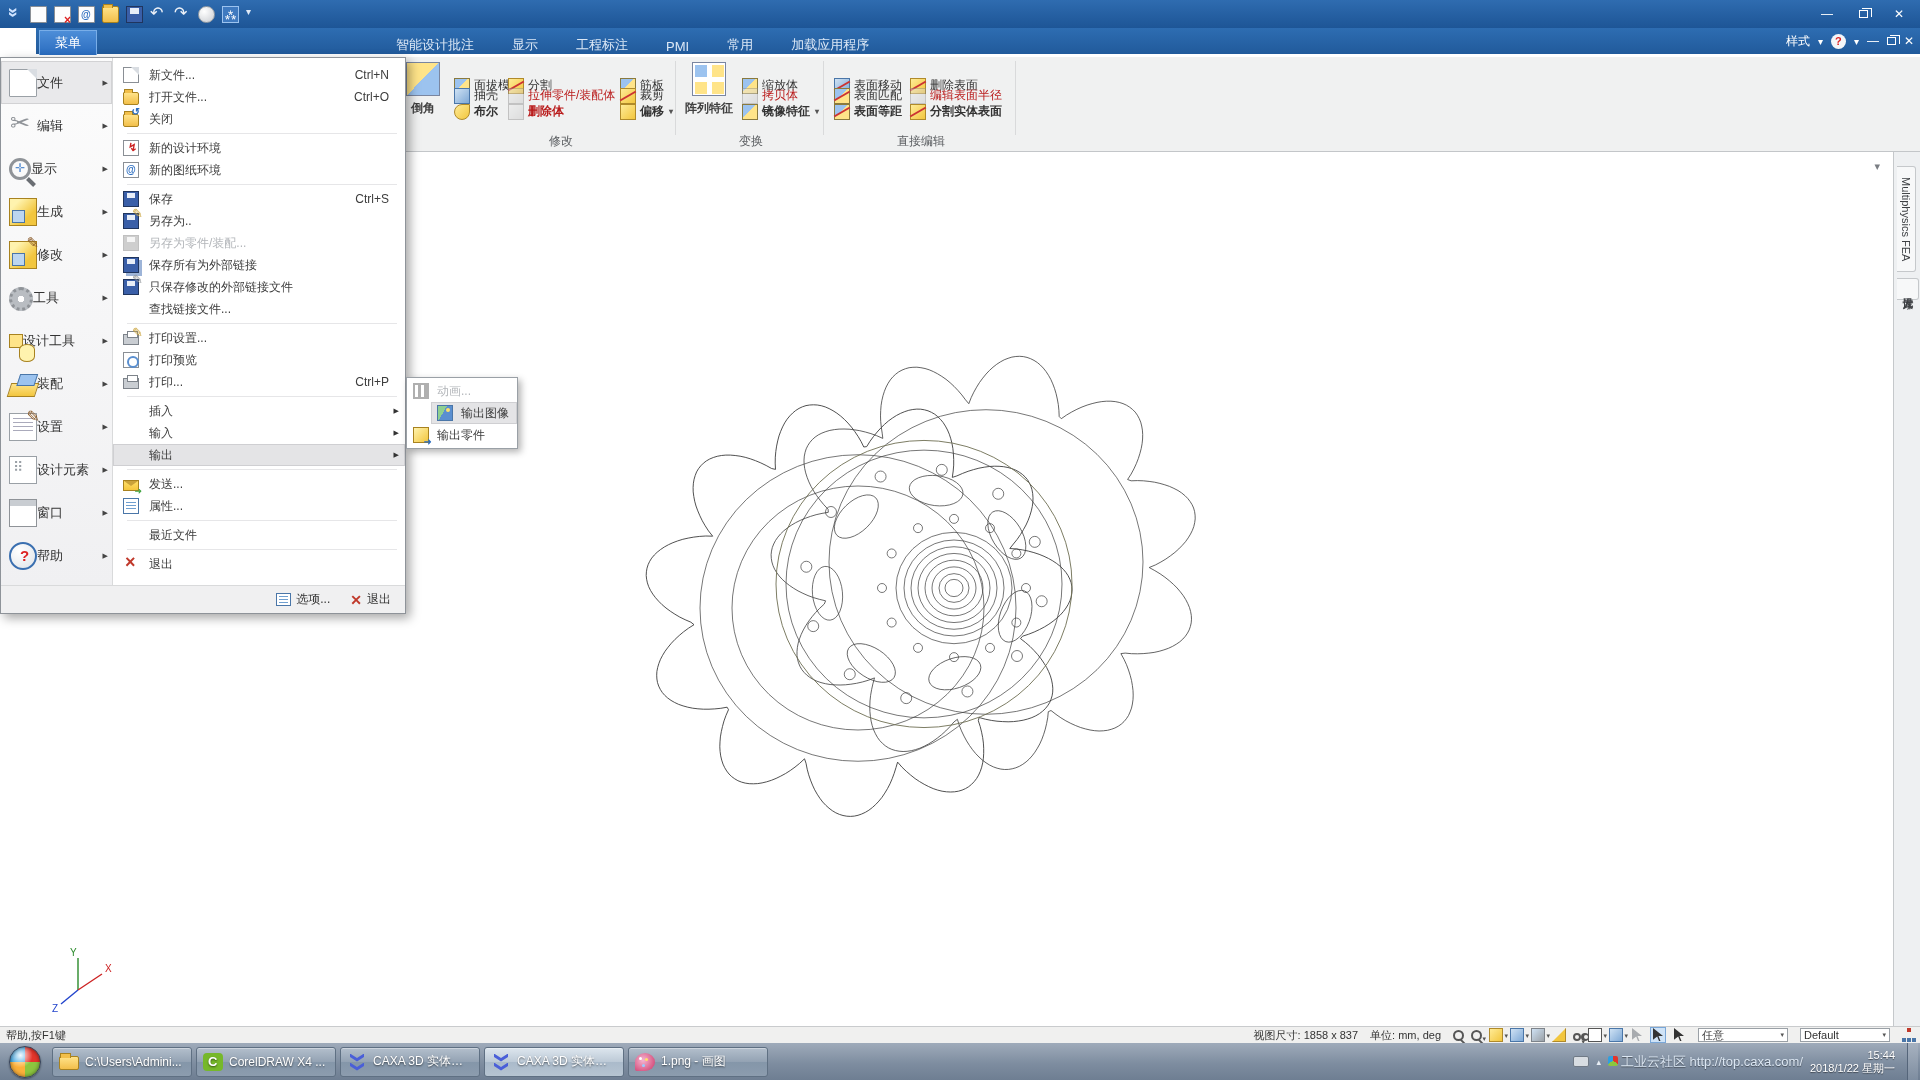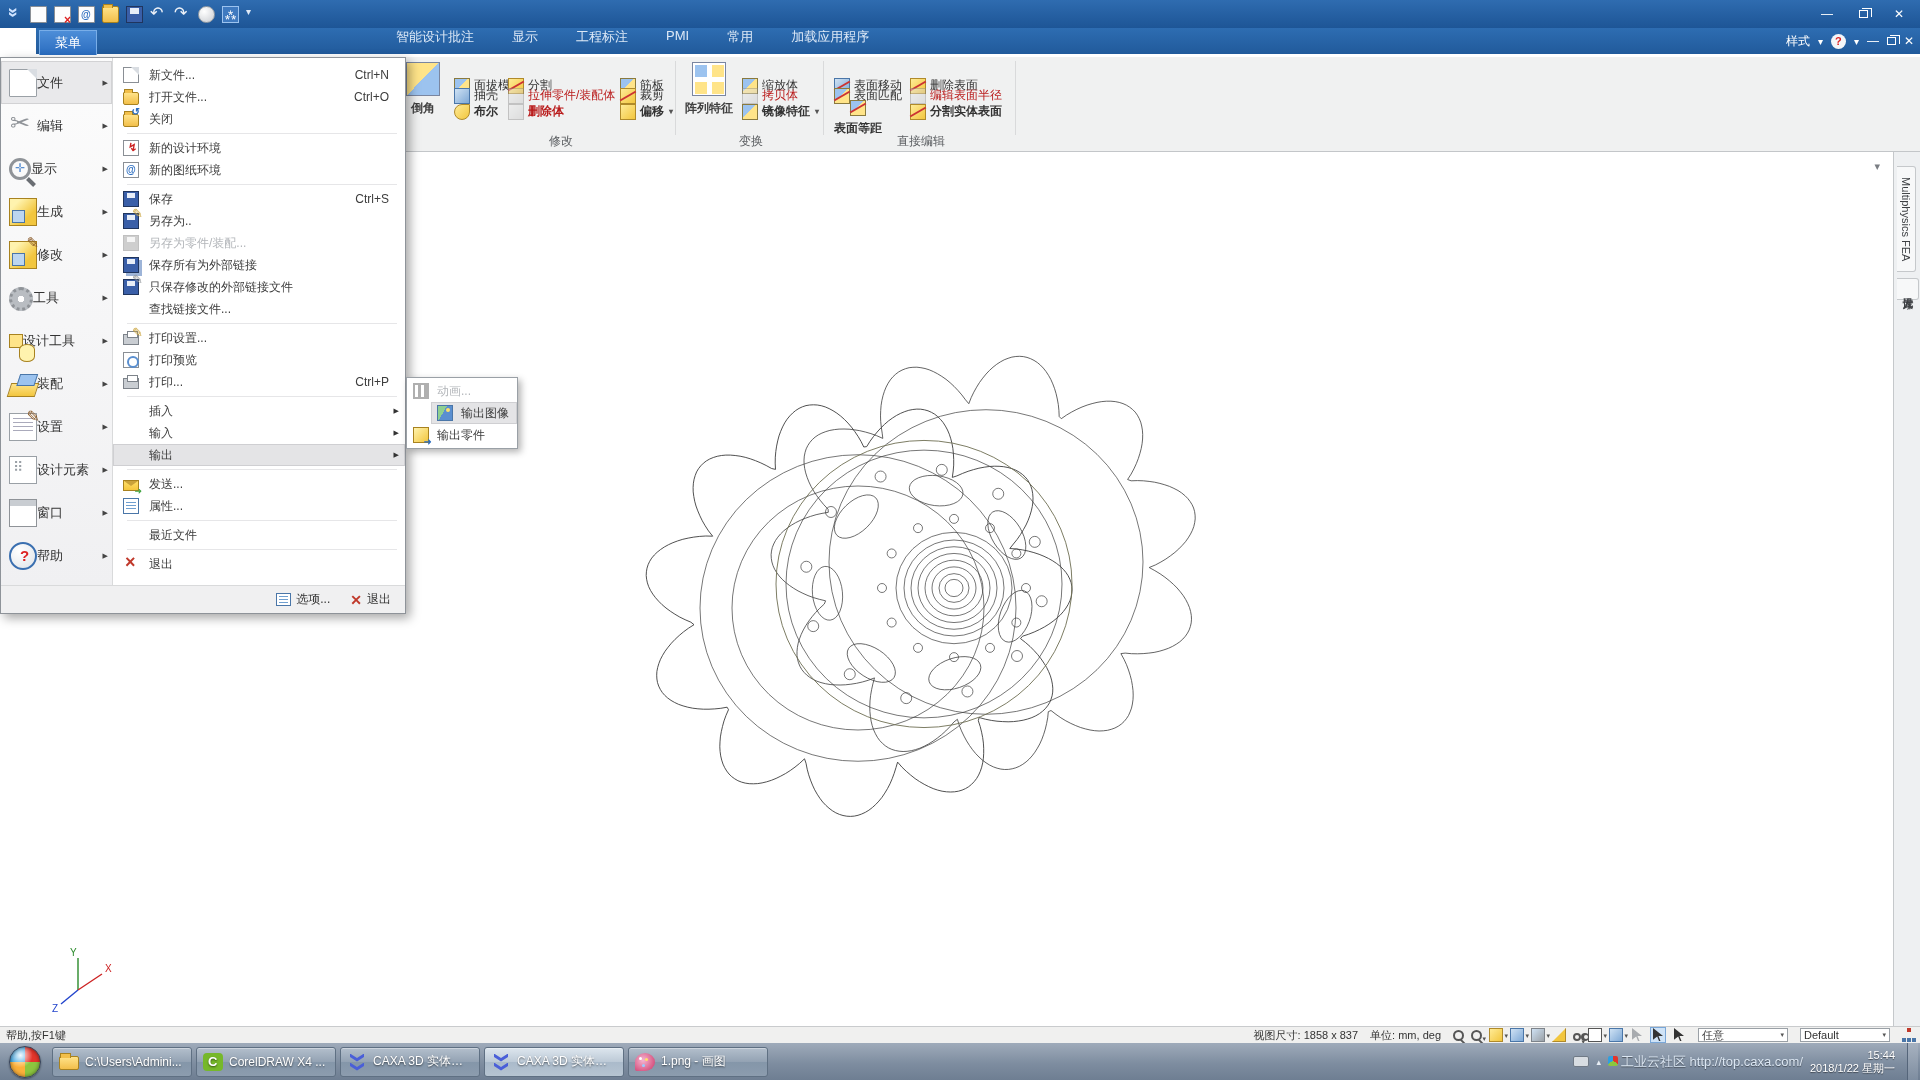--- a/index.html
+++ b/index.html
@@ -30,21 +30,21 @@
   .winbtns { margin-left:auto; display:flex; gap:10px; padding-right:8px; z-index:2; }
   .wbtn { width:26px; height:17px; display:flex; align-items:center; justify-content:center; color:#fff; font-size:12px; }
   .ic-restore { width:9px; height:8px; border:1px solid #fff; position:relative; background:transparent; }
   .ic-restore::before { content:""; position:absolute; left:2px; top:-3px; width:9px; height:8px; border:1px solid #fff; border-bottom:none; border-left:none; }
 
   
   .tabrow { position:absolute; left:0; top:28px; right:0; height:26px;
     background:linear-gradient(#2e6db2,#215a9b); display:flex; align-items:center; color:#dce8f6; z-index:21;margin-left:36px; }
   .menu-btn { width:58px; height:25px; margin-left:3px; margin-top:2px; display:flex; align-items:center; justify-content:center;
     background:linear-gradient(#4d8ed8,#2a6cbf); border:1px solid #79aee8; border-bottom:none; color:#fff; font-size:13px; }
-  .tabs { position:absolute; left:356px; height:100%; display:flex; align-items:flex-start; gap:30px; font-size:13px; }
+  .tabs { position:absolute; left:356px; height:100%; display:flex; align-items:flex-end; gap:30px; font-size:13px; }
   .rtab { padding:0 4px; white-space:nowrap; }
   .tabrow-right { position:absolute; right:6px; display:flex; align-items:center; gap:8px; font-size:12px; color:#fff; }
   .helpdot { width:15px; height:15px; border-radius:50%; background:#f4f6f9; color:#d22; font-weight:bold; font-size:11px; display:flex; align-items:center; justify-content:center; }
   .mini { font-size:10px; }
 
   
   .ribbon { position:absolute; left:0; top:57px; right:0; height:95px; background:#f0f1f1; border-bottom:1px solid #c3c6c9; z-index:5; }
   .rgroup { position:absolute; top:0; height:100%; }
   .gsep { position:absolute; top:4px; bottom:16px; width:1px; background:#d9dadb; }
   .glabel { position:absolute; top:76px; width:100%; text-align:center; font-size:12px; color:#5a5d60; }
@@ -343,21 +343,21 @@
     </div>
     <div class="rgroup" style="left: 826px; width: 190px;">
       <div class="sbtn row0" style="left: 4px;">
         <span class="ri blue red"></span>
         <span>表面移动</span>
       </div>
       <div class="sbtn row1" style="left: 4px;">
         <span class="ri mix red"></span>
         <span>表面匹配</span>
       </div>
-      <div class="sbtn row2" style="left: 4px; flex-direction: column;">
+      <div class="sbtn row2" style="left: 4px;">
         <span class="ri mix red"></span>
         <span>表面等距</span>
       </div>
       <div class="sbtn row0" style="left: 80px;">
         <span class="ri red"></span>
         <span>删除表面</span>
       </div>
       <div class="sbtn row1 dis" style="left: 80px;">
         <span class="ri"></span>
         <span>编辑表面半径</span>

